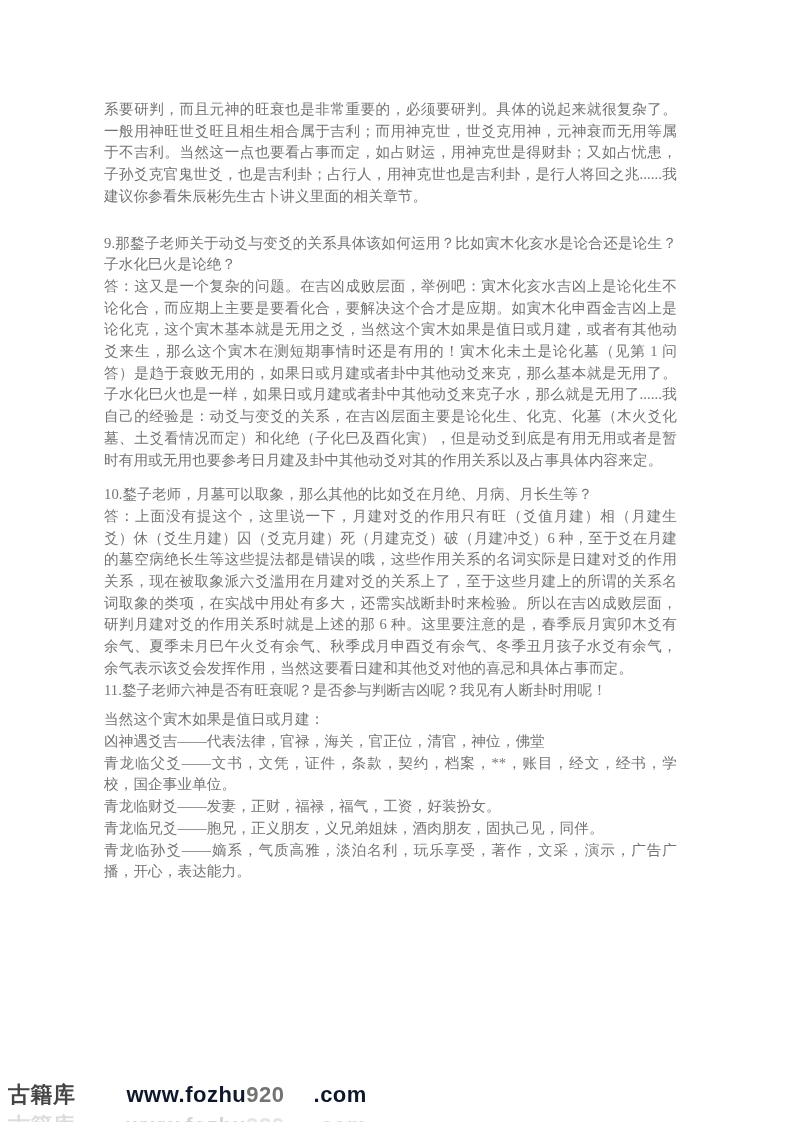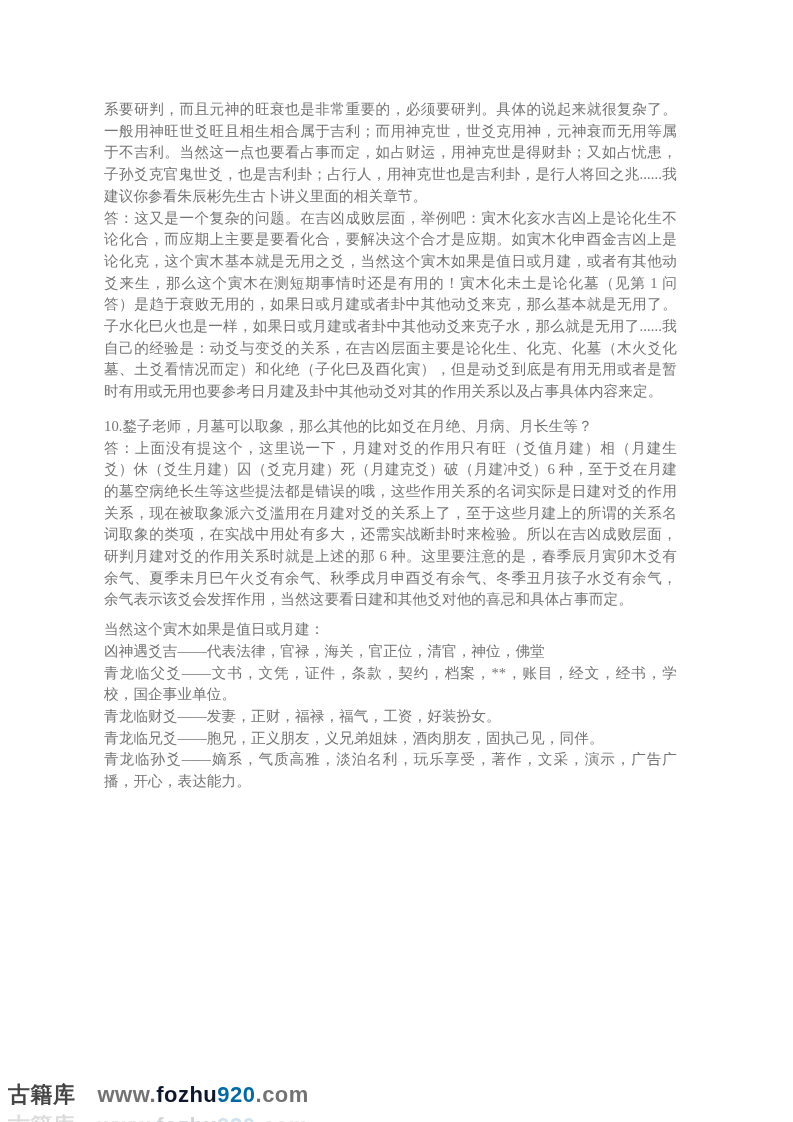--- a/index.html
+++ b/index.html
@@ -28,42 +28,44 @@
   .watermark{
     position:absolute;
     left:8px;top:1080px;
     font-family:"Liberation Sans","DejaVu Sans",sans-serif;
     font-weight:bold;
     font-size:22px;
     letter-spacing:0.5px;
     white-space:nowrap;
   }
   .watermark .wm-site{color:#454545;margin-right:22px;}
-  .watermark .wm-black{color:#737373;}
+  .watermark .wm-black{color:#0f172a;margin-left:29px;}
   .watermark .wm-green{color:#0f172a;}
-  .watermark .wm-red{color:#0369a1;}
+  .watermark .wm-red{color:#737373;}
   .watermark.ghost{
     top:1111px;
     opacity:0.18;
     filter:blur(0.6px);
   }
 </style>
 </head>
 <body>
 
 <div class="page">
 
   <div class="text-block">
     <p>系要研判，而且元神的旺衰也是非常重要的，必须要研判。具体的说起来就很复杂了。一般用神旺世爻旺且相生相合属于吉利；而用神克世，世爻克用神，元神衰而无用等属于不吉利。当然这一点也要看占事而定，如占财运，用神克世是得财卦；又如占忧患，子孙爻克官鬼世爻，也是吉利卦；占行人，用神克世也是吉利卦，是行人将回之兆......我建议你参看朱辰彬先生古卜讲义里面的相关章节。</p>
 
+    <p class="gap-q9">9.那鍪子老师关于动爻与变爻的关系具体该如何运用？比如寅木化亥水是论合还是论生？子水化巳火是论绝？</p>
     <p>答：这又是一个复杂的问题。在吉凶成败层面，举例吧：寅木化亥水吉凶上是论化生不论化合，而应期上主要是要看化合，要解决这个合才是应期。如寅木化申酉金吉凶上是论化克，这个寅木基本就是无用之爻，当然这个寅木如果是值日或月建，或者有其他动爻来生，那么这个寅木在测短期事情时还是有用的！寅木化未土是论化墓（见第 1 问答）是趋于衰败无用的，如果日或月建或者卦中其他动爻来克，那么基本就是无用了。子水化巳火也是一样，如果日或月建或者卦中其他动爻来克子水，那么就是无用了......我自己的经验是：动爻与变爻的关系，在吉凶层面主要是论化生、化克、化墓（木火爻化墓、土爻看情况而定）和化绝（子化巳及酉化寅），但是动爻到底是有用无用或者是暂时有用或无用也要参考日月建及卦中其他动爻对其的作用关系以及占事具体内容来定。</p>
 
     <p class="gap-q10">10.鍪子老师，月墓可以取象，那么其他的比如爻在月绝、月病、月长生等？</p>
     <p>答：上面没有提这个，这里说一下，月建对爻的作用只有旺（爻值月建）相（月建生爻）休（爻生月建）囚（爻克月建）死（月建克爻）破（月建冲爻）6 种，至于爻在月建的墓空病绝长生等这些提法都是错误的哦，这些作用关系的名词实际是日建对爻的作用关系，现在被取象派六爻滥用在月建对爻的关系上了，至于这些月建上的所谓的关系名词取象的类项，在实战中用处有多大，还需实战断卦时来检验。所以在吉凶成败层面，研判月建对爻的作用关系时就是上述的那 6 种。这里要注意的是，春季辰月寅卯木爻有余气、夏季未月巳午火爻有余气、秋季戌月申酉爻有余气、冬季丑月孩子水爻有余气，余气表示该爻会发挥作用，当然这要看日建和其他爻对他的喜忌和具体占事而定。</p>
 
+    <p>11.鍪子老师六神是否有旺衰呢？是否参与判断吉凶呢？我见有人断卦时用呢！</p>
 
     <p class="gap-summary">当然这个寅木如果是值日或月建：</p>
     <p>凶神遇爻吉——代表法律，官禄，海关，官正位，清官，神位，佛堂</p>
     <p>青龙临父爻——文书，文凭，证件，条款，契约，档案，**，账目，经文，经书，学校，国企事业单位。</p>
     <p>青龙临财爻——发妻，正财，福禄，福气，工资，好装扮女。</p>
     <p>青龙临兄爻——胞兄，正义朋友，义兄弟姐妹，酒肉朋友，固执己见，同伴。</p>
     <p>青龙临孙爻——嫡系，气质高雅，淡泊名利，玩乐享受，著作，文采，演示，广告广播，开心，表达能力。</p>
   </div>
 
   <div class="watermark">

